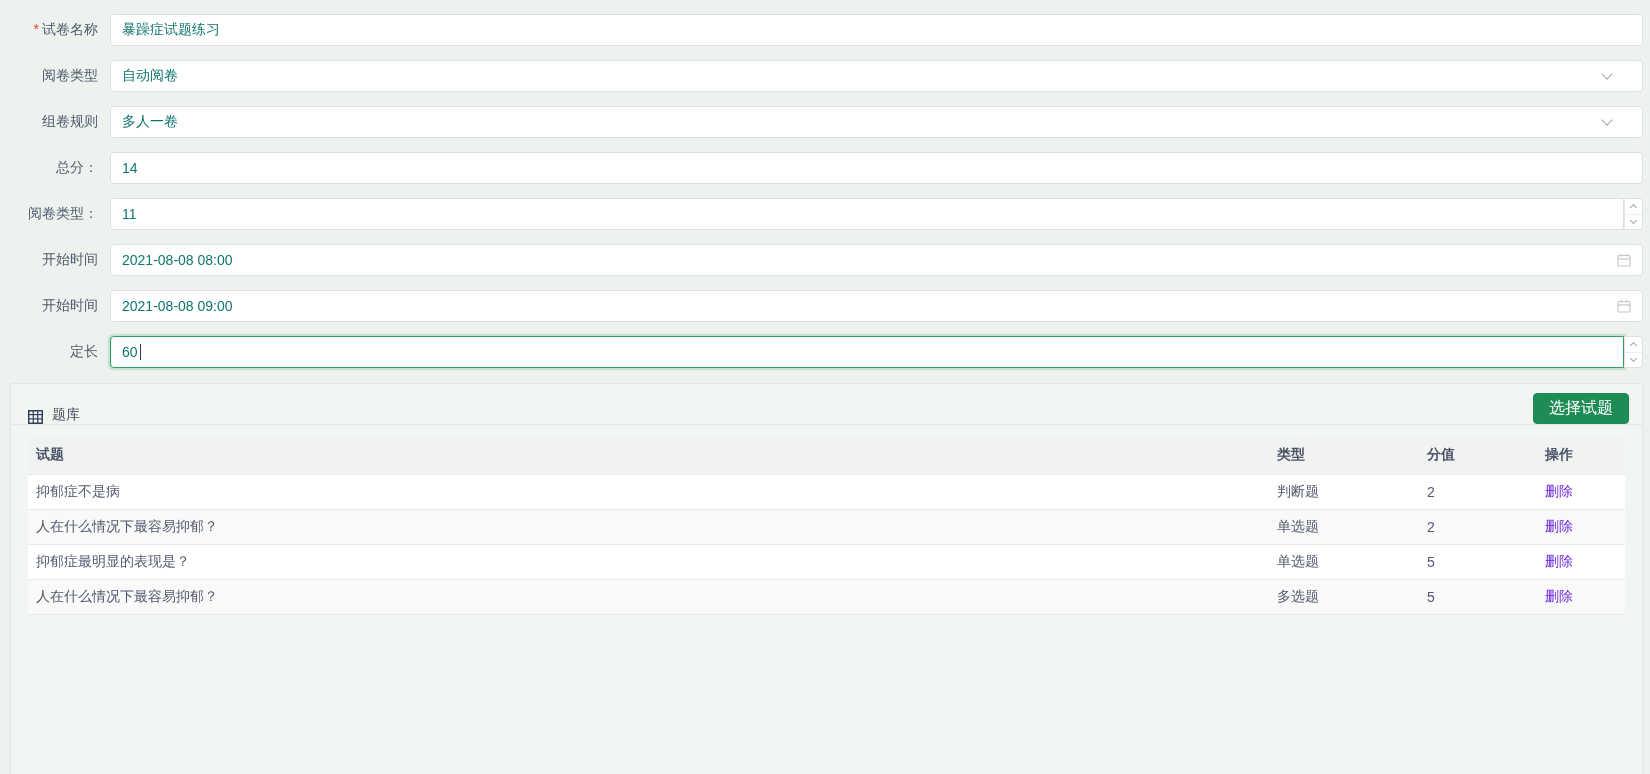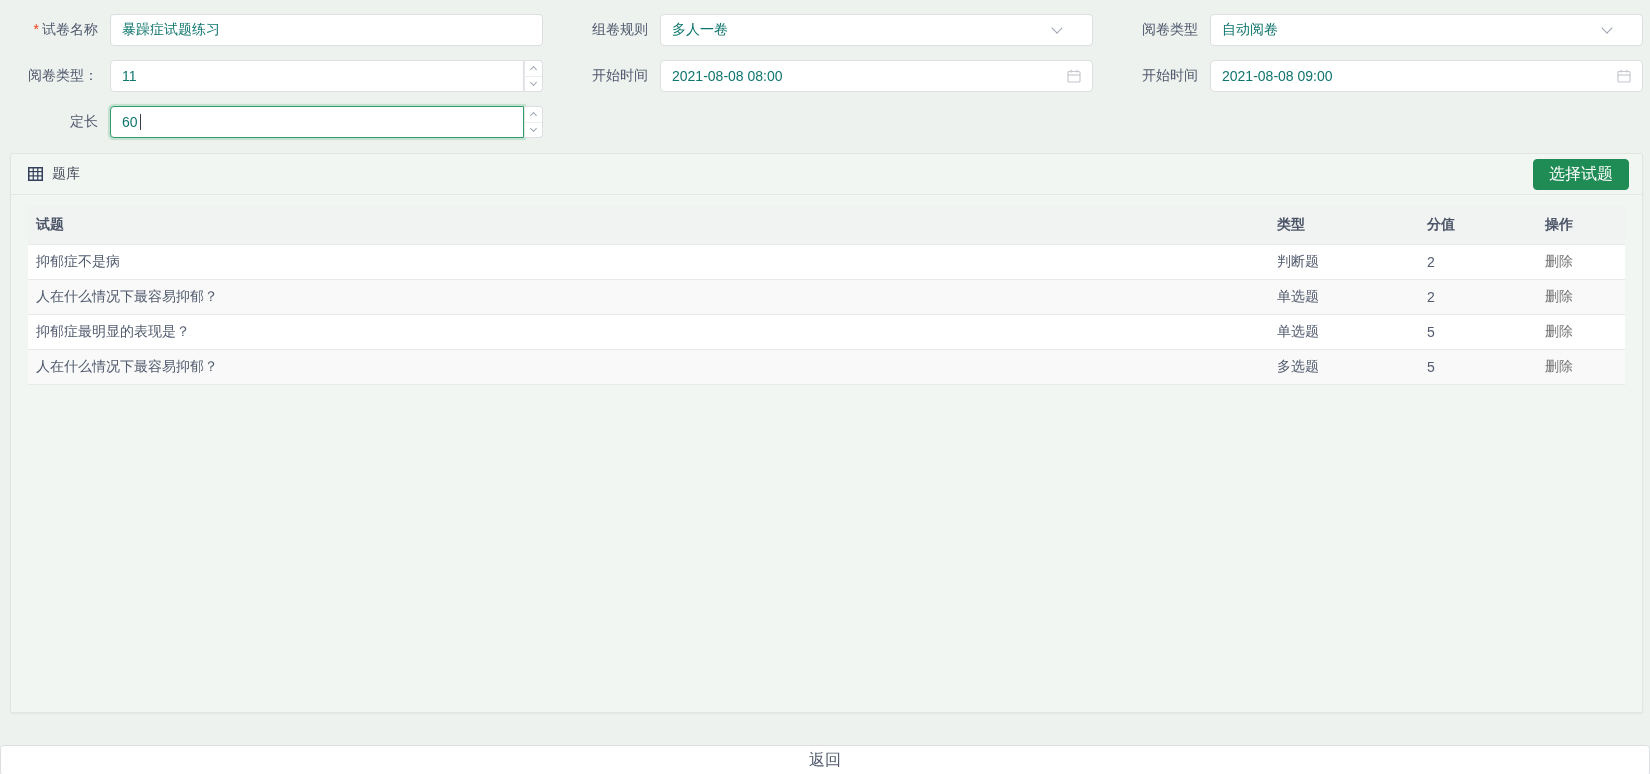--- a/index.html
+++ b/index.html
@@ -5,21 +5,21 @@
   * { box-sizing: border-box; }
   html,body { margin:0; padding:0; }
   body {
     width:1650px; height:774px; overflow:hidden;
     background:#edf2ee;
     font-family:"Liberation Sans", sans-serif;
     font-size:14px; color:#515a6e;
   }
 
   
-  .form-grid { display:grid; grid-template-columns:1fr 1fr 1fr; row-gap:14px; padding-top:14px; }
+  .form-grid { display:grid; grid-template-columns:1fr; row-gap:14px; padding-top:14px; }
   .fcell { display:flex; align-items:center; padding-right:7px; height:32px; }
   .flabel { flex:0 0 110px; text-align:right; padding-right:12px; white-space:nowrap; color:#515a6e; }
   .req { color:#ed4014; margin-right:3px; }
   .fld { flex:1; min-width:0; }
 
   .ctrl {
     height:32px; background:#fff; border:1px solid #dcdee2; border-radius:4px;
     display:flex; align-items:center; padding:0 11px; width:100%;
     color:#0f766e;
   }
@@ -47,21 +47,21 @@
   .schev.up { transform:rotate(-135deg); margin-top:2px; }
   .schev.dn { transform:rotate(45deg); margin-top:-2px; }
 
   
   .panel {
     margin:15px 7px 0 10px; height:560px;
     background:#f2f6f3; border:1px solid #e1e6e2; border-radius:2px;
     box-shadow:0 1px 2px rgba(0,0,0,0.05);
   }
   .panel-header {
-    height:41px; display:flex; align-items:center;
+    height:41px; display:flex; align-items:flex-end;
     padding:0 13px 0 17px; border-bottom:1px solid #e3e8e4;
   }
   .panel-title { margin-left:9px; color:#464c5b; }
   .select-q { margin-left:auto; }
 
   .btn {
     height:31px; border-radius:4px; font-size:16px; font-family:inherit;
     display:inline-flex; align-items:center; justify-content:center;
     padding:0 15px; cursor:pointer; border:1px solid transparent; white-space:nowrap;
   }
@@ -74,21 +74,21 @@
     background:#f1f3f2; font-weight:700; text-align:left; color:#4c5468;
   }
   .qtable th, .qtable td {
     padding:0 8px; height:35px; border-bottom:1px solid #e8eae9; font-size:14px;
   }
   .qtable th { height:38px; }
   .qtable tbody tr:nth-child(even) td { background:#f8f9f8; }
   .col-type  { width:150px; }
   .col-score { width:118px; }
   .col-action{ width:88px; }
-  .del-link { color:#737373; cursor:pointer; }
+  .del-link { color:#6d28d9; cursor:pointer; }
 
   
   .footer { display:flex; justify-content:center; gap:6px; margin-top:32px;flex-direction:column; }
 
   .icon-wrap { display:inline-flex; align-items:center; }
 </style>
 </head>
 <body>
 
 <div>
@@ -98,39 +98,47 @@
     <div class="fcell">
       <label class="flabel"><span class="req">*</span><span>试卷名称</span></label>
       <div class="fld">
         <div class="ctrl">
           <span>暴躁症试题练习</span>
         </div>
       </div>
     </div>
 
     <div class="fcell">
+      <label class="flabel">阅卷类型</label>
+      <div class="fld">
+        <div class="ctrl select-ctrl">
+          <span>自动阅卷</span>
+          <i class="chev-down"></i>
+        </div>
+      </div>
+    </div>
+
+    <div class="fcell">
       <label class="flabel">组卷规则</label>
       <div class="fld">
         <div class="ctrl select-ctrl">
           <span>多人一卷</span>
           <i class="chev-down"></i>
         </div>
       </div>
     </div>
 
     <div class="fcell">
-      <label class="flabel">阅卷类型</label>
-      <div class="fld">
-        <div class="ctrl select-ctrl">
-          <span>自动阅卷</span>
-          <i class="chev-down"></i>
-        </div>
-      </div>
-    </div>
-
+      <label class="flabel">总分：</label>
+      <div class="fld">
+        <div class="ctrl">
+          <span>14</span>
+        </div>
+      </div>
+    </div>
 
 
     <div class="fcell">
       <label class="flabel">阅卷类型：</label>
       <div class="fld">
         <div class="numrow">
           <div class="ctrl">
             <span>11</span>
           </div>
           <div class="spinner">

